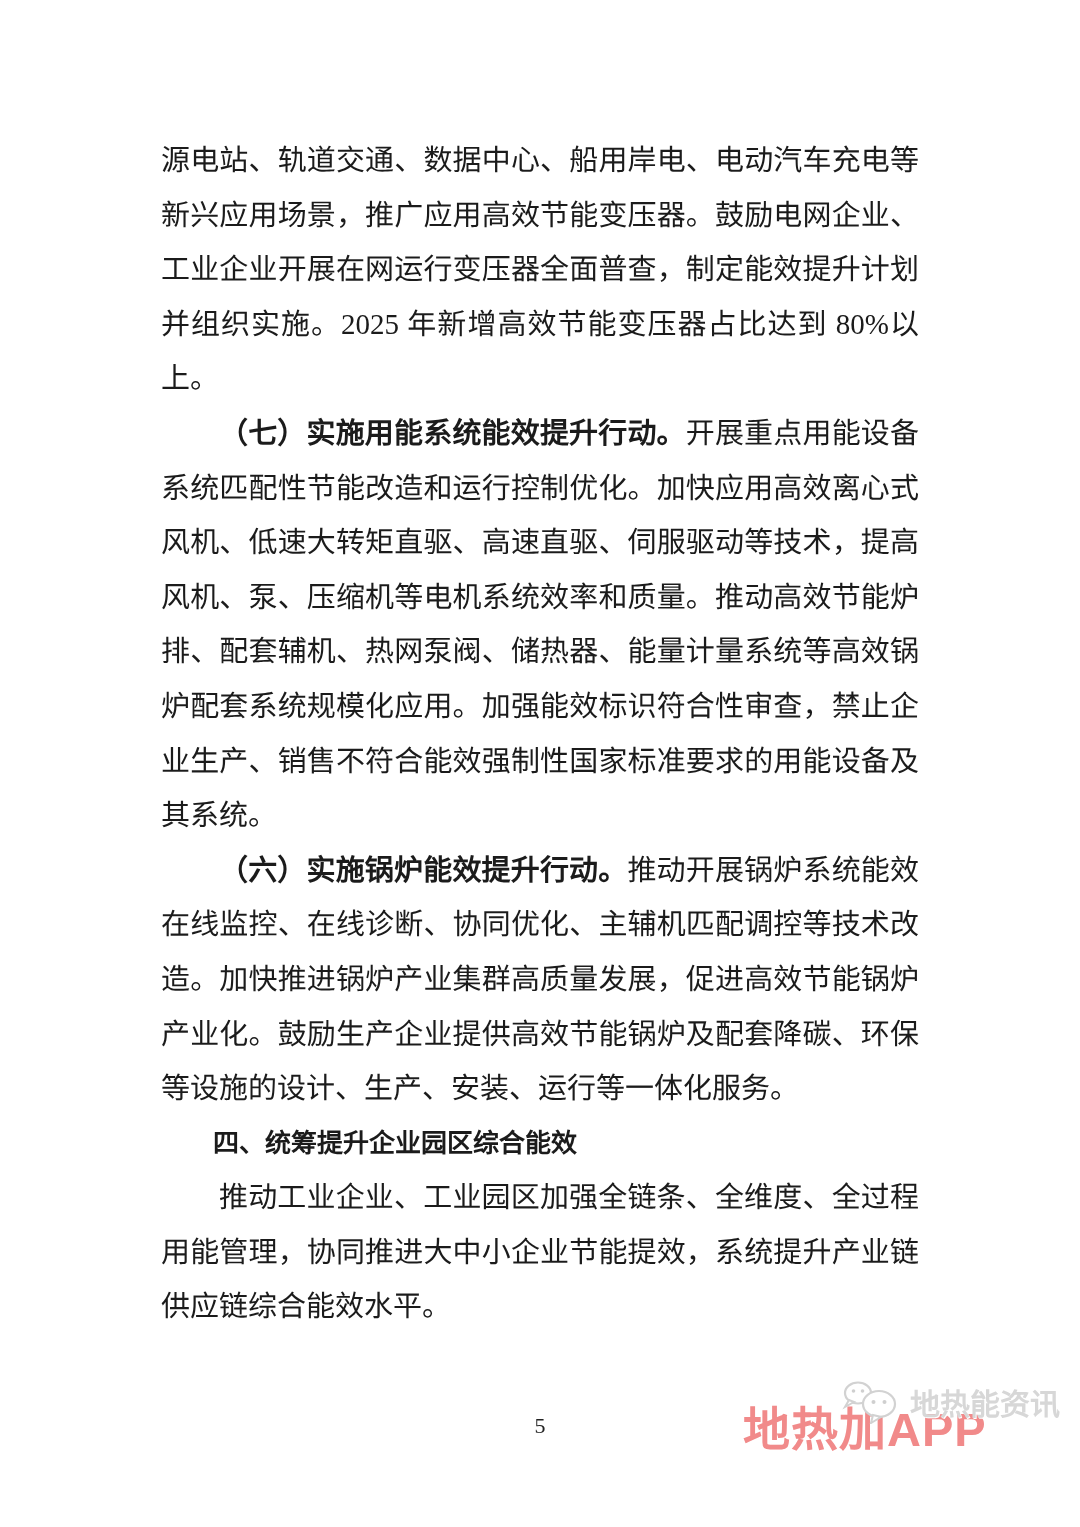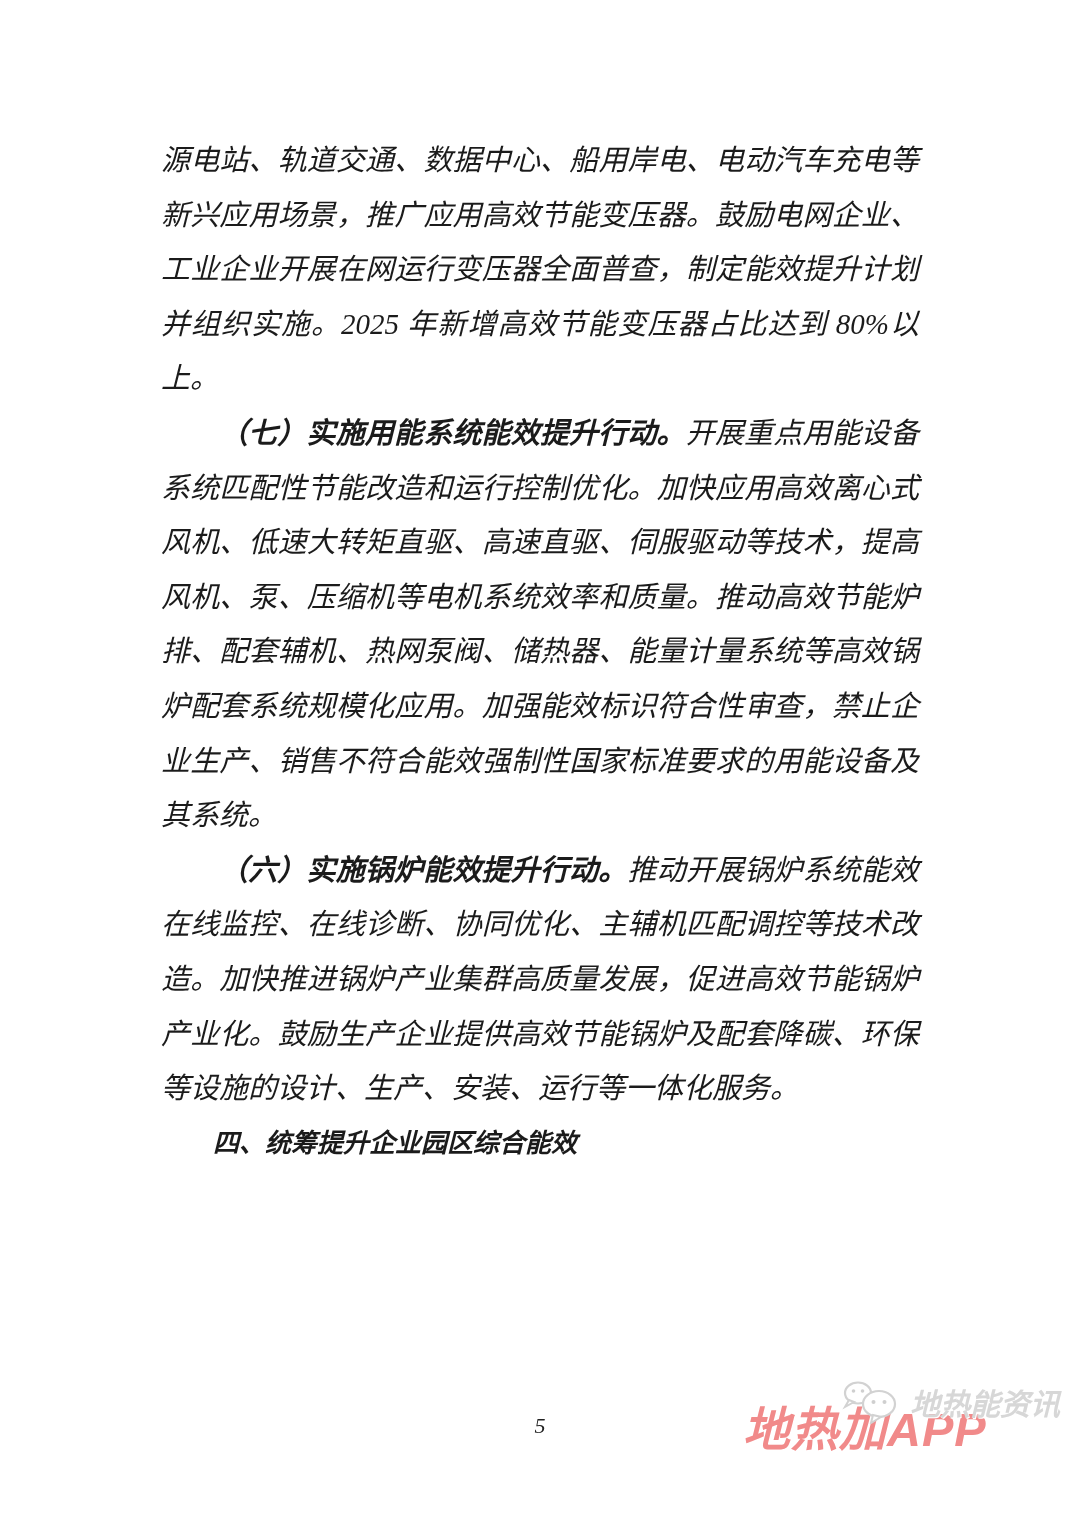--- a/index.html
+++ b/index.html
@@ -7,21 +7,20 @@
     padding: 0;
     background: #ffffff;
   }
   .page {
     position: relative;
     width: 1080px;
     height: 1527px;
     background: #ffffff;
     overflow: hidden;
     font-family: "Liberation Serif", serif;
-    font-style: italic;
   }
   
   .doc-body {
     position: absolute;
     left: 161px;
     top: 133px;
     width: 758px;
     font-size: 29px;
     line-height: 54.6px;
     color: #1b1b1b;
@@ -88,20 +87,21 @@
 </head>
 <body>
 
 <div class="page">
 
   <main class="doc-body" id="doc-body">
       <p class=""><span>源电站、轨道交通、数据中心、船用岸电、电动汽车充电等新兴应用场景，推广应用高效节能变压器。鼓励电网企业、工业企业开展在网运行变压器全面普查，制定能效提升计划并组织实施。2025 年新增高效节能变压器占比达到 80%以上。</span></p>
       <p class="indent"><span class="bold">（七）实施用能系统能效提升行动。</span><span>开展重点用能设备系统匹配性节能改造和运行控制优化。加快应用高效离心式风机、低速大转矩直驱、高速直驱、伺服驱动等技术，提高风机、泵、压缩机等电机系统效率和质量。推动高效节能炉排、配套辅机、热网泵阀、储热器、能量计量系统等高效锅炉配套系统规模化应用。加强能效标识符合性审查，禁止企业生产、销售不符合能效强制性国家标准要求的用能设备及其系统。</span></p>
       <p class="indent"><span class="bold">（六）实施锅炉能效提升行动。</span><span>推动开展锅炉系统能效在线监控、在线诊断、协同优化、主辅机匹配调控等技术改造。加快推进锅炉产业集群高质量发展，促进高效节能锅炉产业化。鼓励生产企业提供高效节能锅炉及配套降碳、环保等设施的设计、生产、安装、运行等一体化服务。</span></p>
       <p class="heading indent"><span class="bold">四、统筹提升企业园区综合能效</span></p>
+      <p class="indent"><span>推动工业企业、工业园区加强全链条、全维度、全过程用能管理，协同推进大中小企业节能提效，系统提升产业链供应链综合能效水平。</span></p>
     </main>
 
   <div class="page-number">5</div>
 
   <div class="wm-app">地热加APP</div>
 
   <div class="wm-channel">
     <span class="wm-icon">
       <svg viewBox="0 0 62 44" width="62" height="44" xmlns="http://www.w3.org/2000/svg">
 

